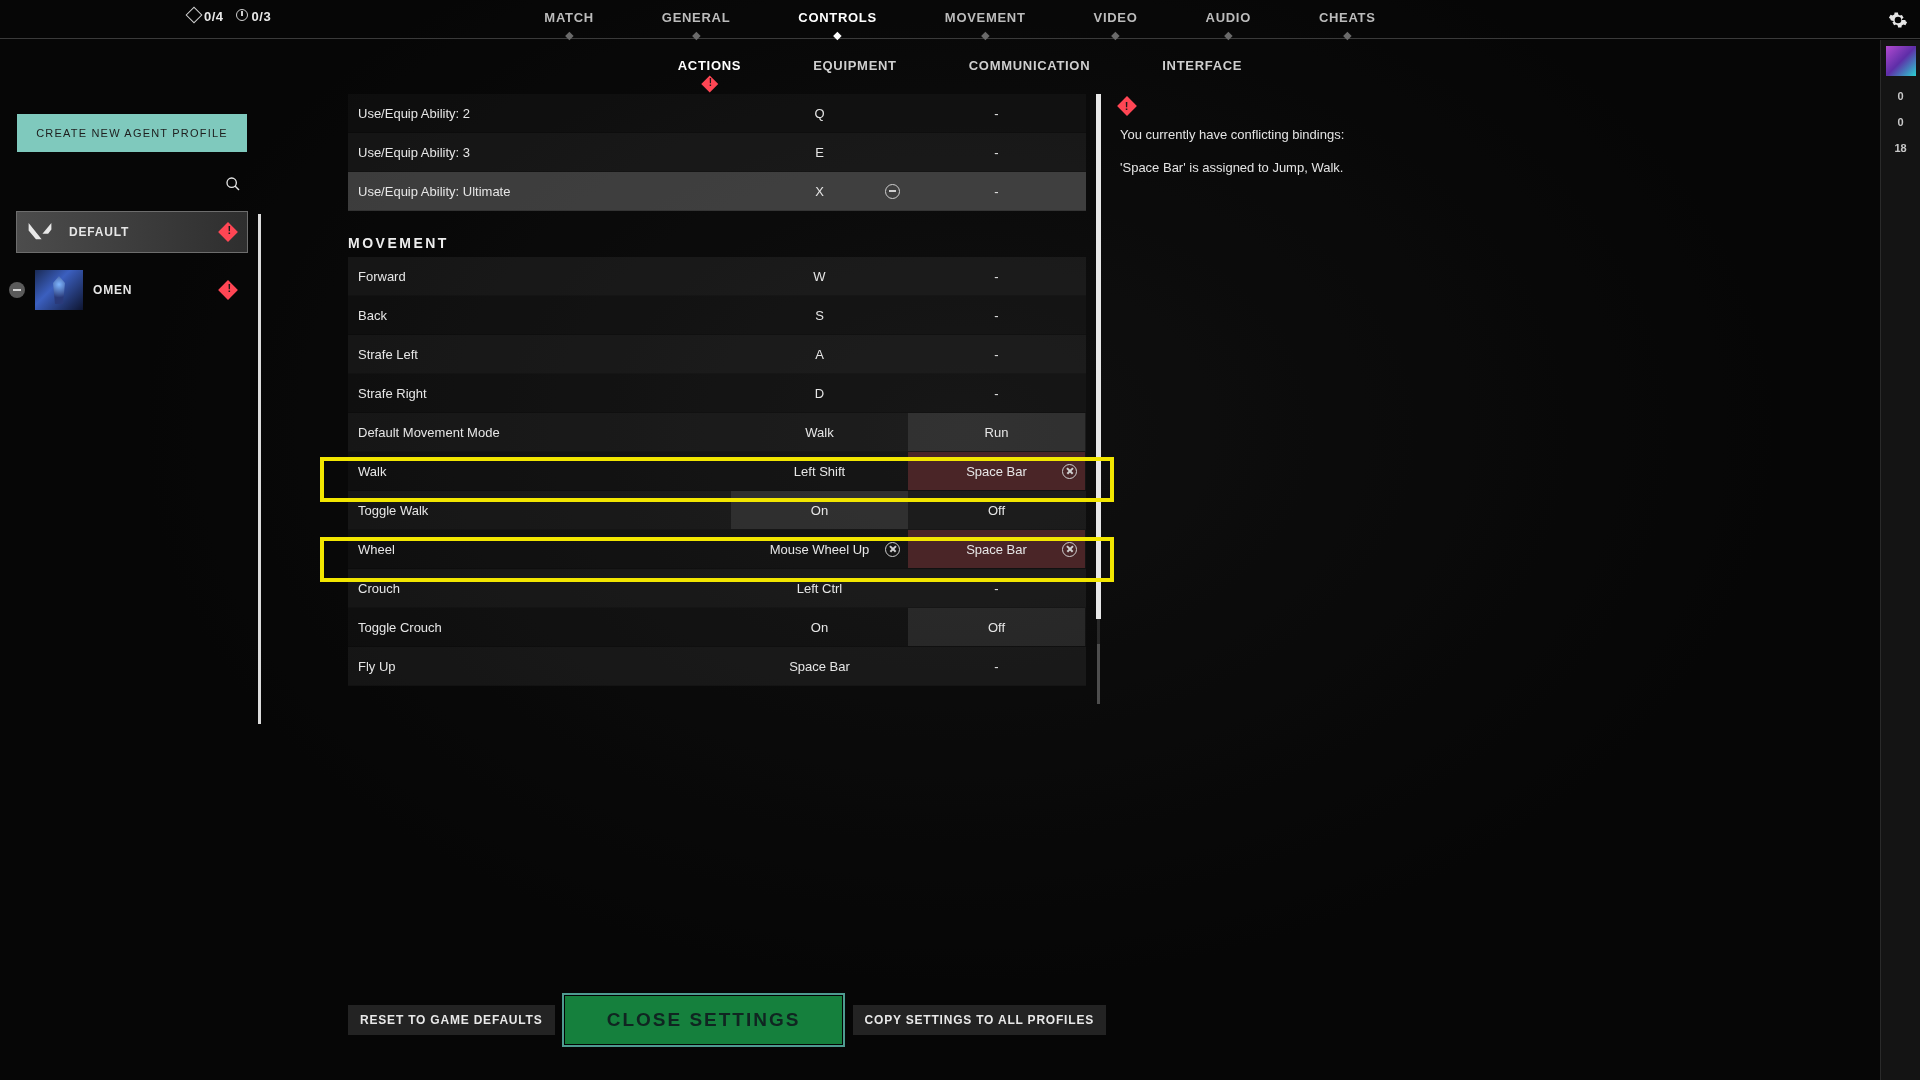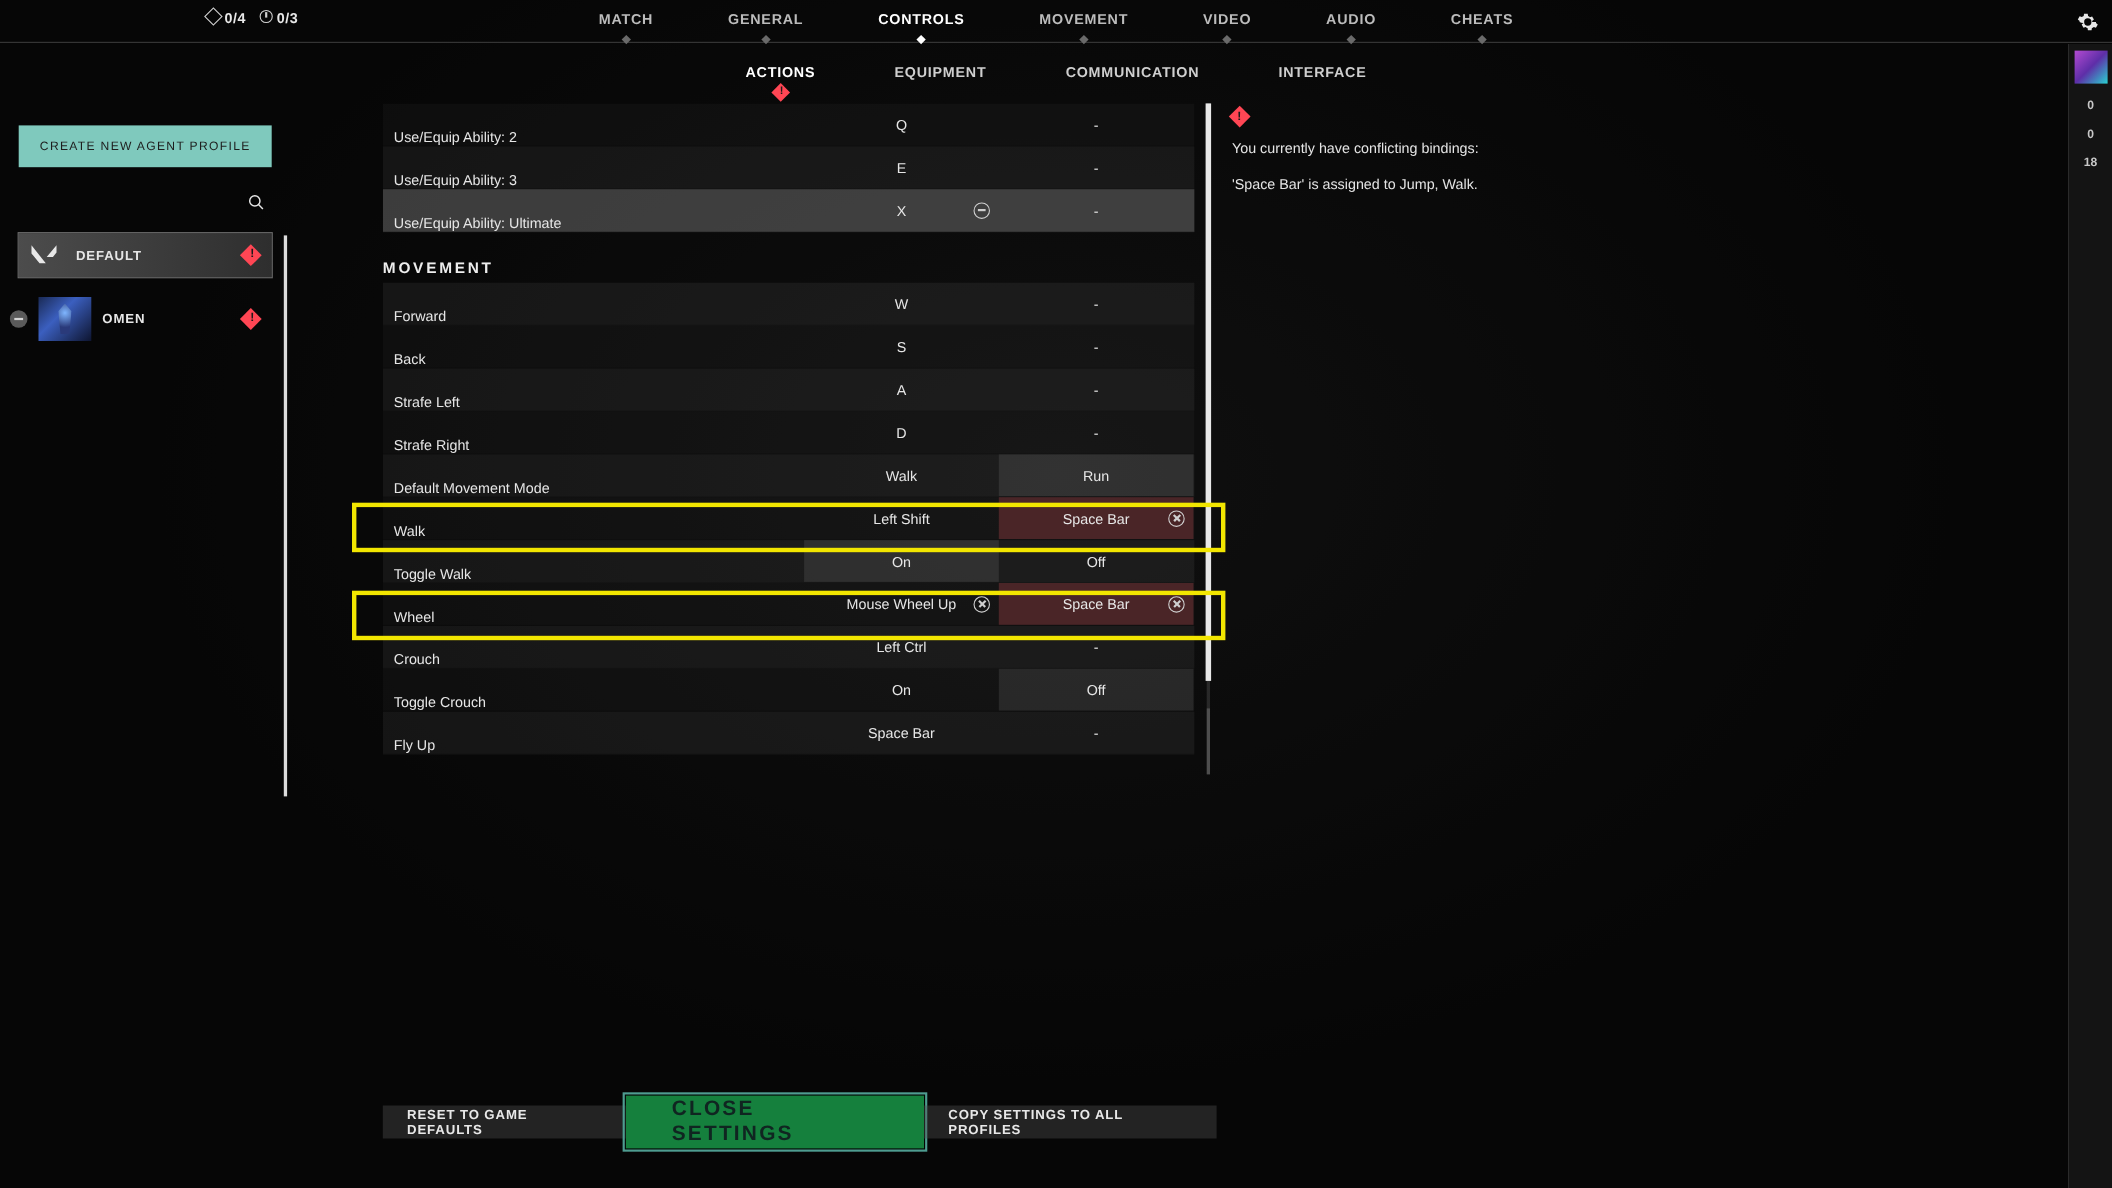--- a/index.html
+++ b/index.html
@@ -41,21 +41,21 @@
 .pwarn{position:absolute;right:12px;width:14px;height:14px;background:#ff4654;transform:rotate(45deg)}
 .pwarn::after{content:"!";position:absolute;transform:rotate(-45deg);left:5px;top:-1px;font-size:11px;font-weight:900;color:#1a1a1a}
 .prof2{margin-top:18px;height:40px;display:flex;align-items:center;gap:10px;padding-left:0;position:relative}
 .rembtn{width:16px;height:16px;border-radius:50%;background:#5a5a5a;display:flex;align-items:center;justify-content:center;margin-left:-8px}
 .rembtn::after{content:"";width:8px;height:2px;background:#d5d5d5}
 .omenimg{width:48px;height:40px;background:linear-gradient(135deg,#1a2a55,#3b5fbf 40%,#0e1530);position:relative;overflow:hidden}
 .omenimg::before{content:"";position:absolute;left:14px;top:6px;width:20px;height:28px;background:radial-gradient(circle at 50% 30%,#7fb6ff 0%,#2a3a7a 60%);clip-path:polygon(50% 0,80% 25%,70% 100%,30% 100%,20% 25%)}
 
 .main{position:absolute;left:348px;top:94px;width:738px;bottom:100px}
 .rows{position:absolute;inset:0;overflow:hidden}
-.row{height:39px;display:flex;align-items:flex-end;border-bottom:1px solid rgba(0,0,0,.15);background:rgba(255,255,255,.03)}
+.row{height:39px;display:flex;align-items:center;border-bottom:1px solid rgba(0,0,0,.15);background:rgba(255,255,255,.03)}
 .row.alt{background:rgba(255,255,255,.06)}
 .row.hov{background:rgba(160,160,160,.35)}
 .rlabel{width:383px;padding-left:10px;font-size:13px;color:#e6e6e6}
 .rb1,.rb2{width:177px;height:100%;display:flex;align-items:center;justify-content:center;font-size:13px;color:#e6e6e6;position:relative;cursor:pointer}
 .rb2.sel,.rb1.sel{background:rgba(255,255,255,.09)}
 .conflict{background:#4a2527!important}
 .clearb{position:absolute;right:8px;width:15px;height:15px;border:1.5px solid #cfcfcf;border-radius:50%;display:flex;align-items:center;justify-content:center}
 .clearb.minus::after{content:"";width:7px;height:1.5px;background:#cfcfcf}
 .clearb.x::before,.clearb.x::after{content:"";position:absolute;width:8px;height:1.5px;background:#cfcfcf}
 .clearb.x::before{transform:rotate(45deg)}
@@ -64,21 +64,21 @@
 .hl{position:absolute;border:4px solid #f2e600;pointer-events:none;z-index:5}
 .scrolltrack{position:absolute;right:-14px;top:0;width:3px;height:610px;background:rgba(255,255,255,.12)}
 .scrollthumb{position:absolute;right:-15px;width:5px;background:#e8e8e8}
 .scrolltrack2{position:absolute;right:-14px;width:3px;background:rgba(255,255,255,.18)}
 
 .warnpane{position:absolute;left:1120px;top:99px;width:260px;font-size:13px;color:#e4e4e4;line-height:1.5}
 .warnpane .ico{width:14px;height:14px;background:#ff4654;transform:rotate(45deg);display:inline-block;margin-bottom:6px}
 .warnpane .ico::after{content:"!";position:absolute;transform:rotate(-45deg);left:5px;top:-1px;font-size:11px;font-weight:900;color:#1a1a1a}
 
 .footer{position:absolute;bottom:36px;left:348px;width:758px;display:flex;align-items:center;justify-content:space-between}
-.fbtn{height:30px;padding:0 22px;background:rgba(80,80,80,.4);font-size:12px;font-weight:700;letter-spacing:.8px;color:#e8e8e8;display:flex;align-items:center;cursor:pointer}
+.fbtn{height:30px;padding:0 12px;background:rgba(80,80,80,.4);font-size:12px;font-weight:700;letter-spacing:.8px;color:#e8e8e8;display:flex;align-items:center;cursor:pointer}
 .closeb{height:48px;padding:0 42px;background:#15803d;color:#102521;font-size:19px;font-weight:700;letter-spacing:2px;display:flex;align-items:center;outline:2px solid #4e9c90;outline-offset:1px;cursor:pointer;box-shadow:0 0 0 3px rgba(0,0,0,.35)}
 
 .rail{position:absolute;right:0;top:40px;width:40px;bottom:0;background:#141414;border-left:1px solid #2a2a2a;display:flex;flex-direction:column;align-items:center;gap:14px;padding-top:6px}
 .railimg{width:30px;height:30px;background:linear-gradient(135deg,#b34bd1,#5e2ea8,#2ad1d1)}
 .railnum{font-size:11px;color:#c8c8c8;font-weight:700}
 </style>
 </head>
 <body>
 <div class="bg"></div>
 <div class="hline"></div>

